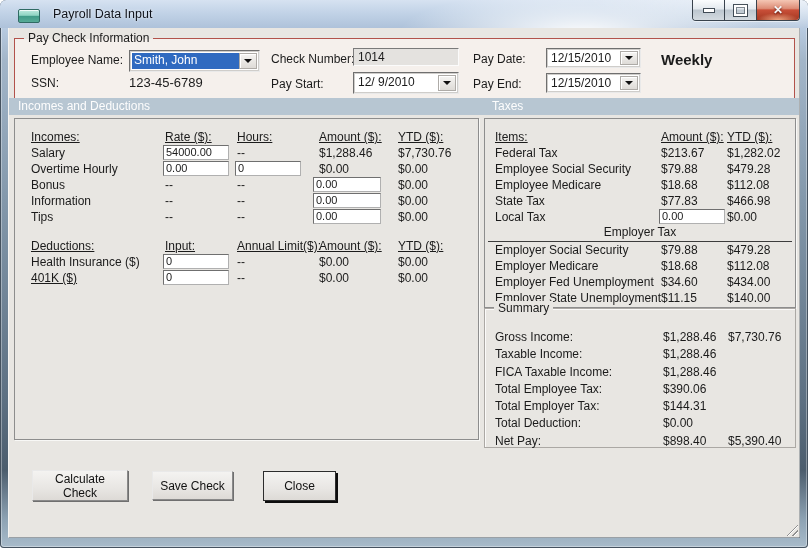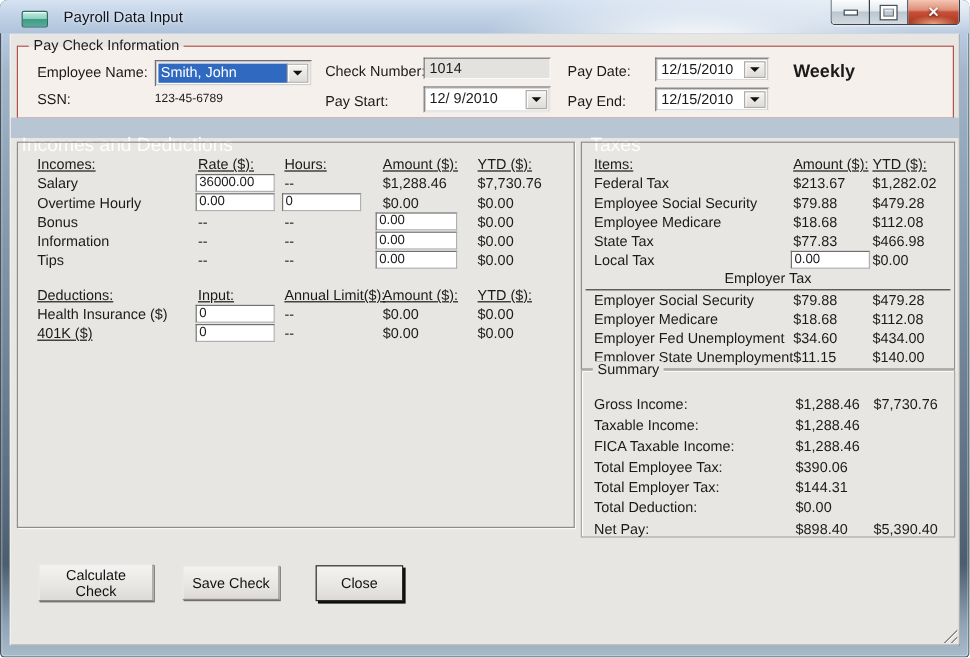--- a/index.html
+++ b/index.html
@@ -35,21 +35,21 @@
   
   .groupbox{position:absolute;border:1px solid;}
   .gb-red{left:6px;top:10px;width:779px;height:59px;border-color:var(--red_border);background:var(--group_bg);}
   .gb-legend{position:absolute;top:-8px;left:9px;padding:0 4px;font-size:12px;line-height:15px;
     background:linear-gradient(180deg,var(--client_bg) 0 52%,var(--group_bg) 52% 100%);}
   .gb-summary{left:476px;top:280px;width:310px;height:138px;border-color:#aba8a4;box-shadow:1px 1px 0 rgba(255,255,255,.8) inset;}
   .gb-summary .gb-legend{background:var(--client_bg);}
 
   
   .secbar{position:absolute;left:1px;top:70px;width:790px;height:17px;background:var(--bar_bg);}
-  .secbar span{position:absolute;top:15px;font-size:16px;color:#fdfdfd;}
+  .secbar span{position:absolute;top:1px;font-size:12px;color:#fdfdfd;}
   .secbar .s-left{left:9px;} .secbar .s-right{left:483px;}
 
   
   .panel{position:absolute;border:1px solid #8d8d8d;box-shadow:1px 1px 0 rgba(255,255,255,.7);}
   .panel-left{left:6px;top:90px;width:463px;height:320px;}
   .panel-taxes{left:476px;top:90px;width:310px;height:188px;}
 
   
   .tbl{position:relative;}
   #tbl-incomes{margin-top:10px;} #tbl-deductions{margin-top:13px;}
@@ -67,21 +67,21 @@
   
   .t0{left:10px;} .t1{left:176px;} .t2{left:242px;}
   .tbox.t1{left:174px;}
   
   .s0{left:10px;} .s1{left:178px;} .s2{left:243px;}
   .trow.divider{height:16px;border-bottom:1px solid #3c3c3c;margin:0 3px;}
   .trow.divider span{display:block;text-align:center;font-size:12px;line-height:15px;}
 
   
   .flabel{position:absolute;font-size:12px;line-height:14px;white-space:nowrap;}
-  .fvalue{position:absolute;font-size:10px;line-height:14px;white-space:nowrap;}
+  .fvalue{position:absolute;font-size:13px;line-height:14px;white-space:nowrap;}
   .combo{position:absolute;background:#fff;border:1px solid #6f6f6f;border-bottom-color:#e9e9e9;border-right-color:#e9e9e9;box-shadow:0 0 0 1px #cfcdca inset;}
   .combo .sel{position:absolute;top:2px;left:2px;right:19px;bottom:2px;font-size:12px;line-height:14px;padding:0 2px;overflow:hidden;white-space:nowrap;}
   .combo .sel.hl{background:var(--sel_blue);color:#fff;}
   .dbtn{position:absolute;top:2px;right:2px;bottom:2px;width:16px;display:flex;align-items:center;justify-content:center;
     background:linear-gradient(180deg,#f6f5f3 0%,#dedbd7 100%);border:1px solid #aeaba7;box-shadow:inset 1px 1px 0 #fff;}
   .arrow-down{width:0;height:0;border-left:4px solid transparent;border-right:4px solid transparent;border-top:4px solid #111;}
   .tb-sunken{position:absolute;background:#e4e2df;border:1px solid #7a7a7a;border-bottom-color:#fbfbfb;border-right-color:#fbfbfb;
     font-size:12px;line-height:16px;padding:0 4px;}
   .freq{position:absolute;font-size:15px;font-weight:bold;}
 
@@ -173,21 +173,21 @@
             <div class="trow">
               <span class="cell l0 u">Incomes:</span>
               <span class="cell l1 u">Rate ($):</span>
               <span class="cell l2 u">Hours:</span>
               <span class="cell l3 u">Amount ($):</span>
               <span class="cell l4 u">YTD ($):</span>
             </div>
             <div class="trow">
               <span class="cell l0">Salary</span>
               <div class="tbox l1">
-                <span>36000.00</span>
+                <span>54000.00</span>
               </div>
               <span class="cell l2">--</span>
               <span class="cell l3">$1,288.46</span>
               <span class="cell l4">$7,730.76</span>
             </div>
             <div class="trow">
               <span class="cell l0">Overtime Hourly</span>
               <div class="tbox l1">
                 <span>0.00</span>
               </div>

